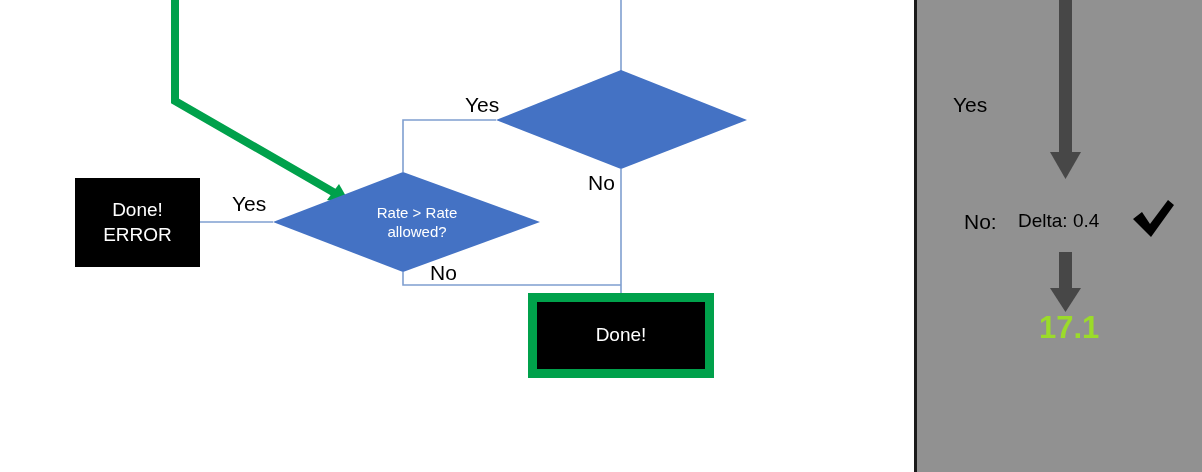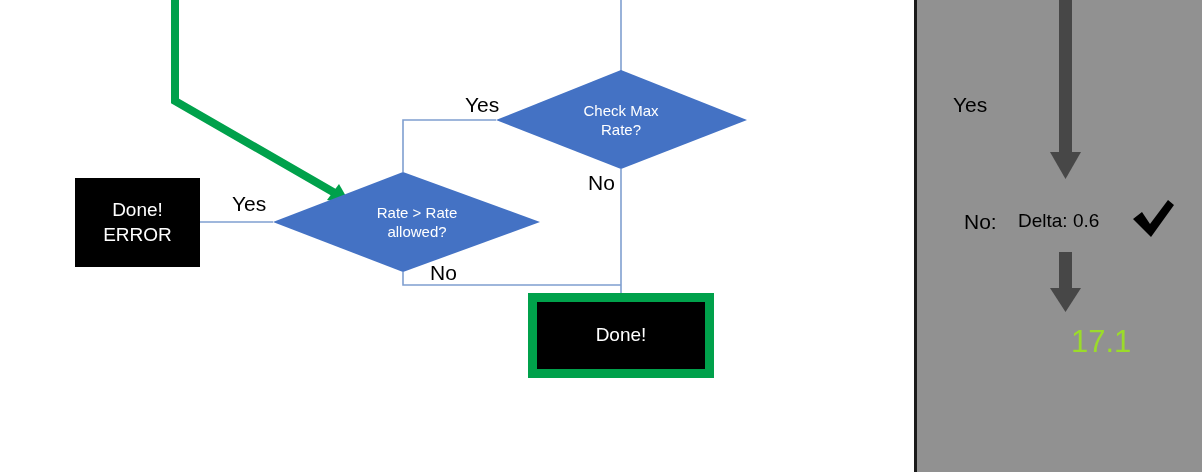--- a/index.html
+++ b/index.html
@@ -125,25 +125,24 @@
     font-size: 21px;
     margin-left: 14px;
   }
   #panel-delta {
     left: 101px;
     top: 211px;
     font-size: 19px;
   }
   #panel-value {
     left: 122px;
-    top: 326px;
+    top: 312px;
     font-size: 31px;
-    font-weight: normal;
+    font-weight: bold;
     color: #9bdb2a;
-    margin-left: 32px;
   }
 </style>
 </head>
 <body>
 
 <div id="stage">
 
   <svg id="flow-svg" viewBox="0 0 1202 472" xmlns="http://www.w3.org/2000/svg">
 
     <line x1="621" y1="0" x2="621" y2="71" stroke="#7f9fd0" stroke-width="1.6"></line>
@@ -160,22 +159,20 @@
     <polygon points="351,205 327,200 339,184" fill="#00a14b"></polygon>
 
     <polygon points="403,172 540,222 403,272 273,222" fill="#4472c4"></polygon>
 
     <polygon points="621,70 747,120 621,169 496,120" fill="#4472c4"></polygon>
   </svg>
 
   <div class="diamond-label" id="label-rate-gt">Rate &gt; Rate
 allowed?</div>
 
-  <div class="diamond-label" id="label-check-max">Check Max
-Rate?</div>
 
   <div class="proc-box" id="box-done-error">
     <span style="white-space: pre-line;">Done!
 ERROR</span>
   </div>
 
   <div class="proc-box" id="box-done">
     <span>Done!</span>
   </div>
 
@@ -203,18 +200,18 @@
 
       <g>
         <polygon points="216,219 225,212 233,224 251,200 257,205 234,237" fill="#000000"></polygon>
       </g>
     </svg>
 
     <div class="panel-text" id="panel-yes">Yes</div>
 
     <div class="panel-text" id="panel-no">No:</div>
 
-    <div class="panel-text" id="panel-delta">Delta: 0.6</div>
+    <div class="panel-text" id="panel-delta">Delta: 0.4</div>
 
     <div class="panel-text" id="panel-value">17.1</div>
   </div>
 
 </div>
 
 </body></html>

